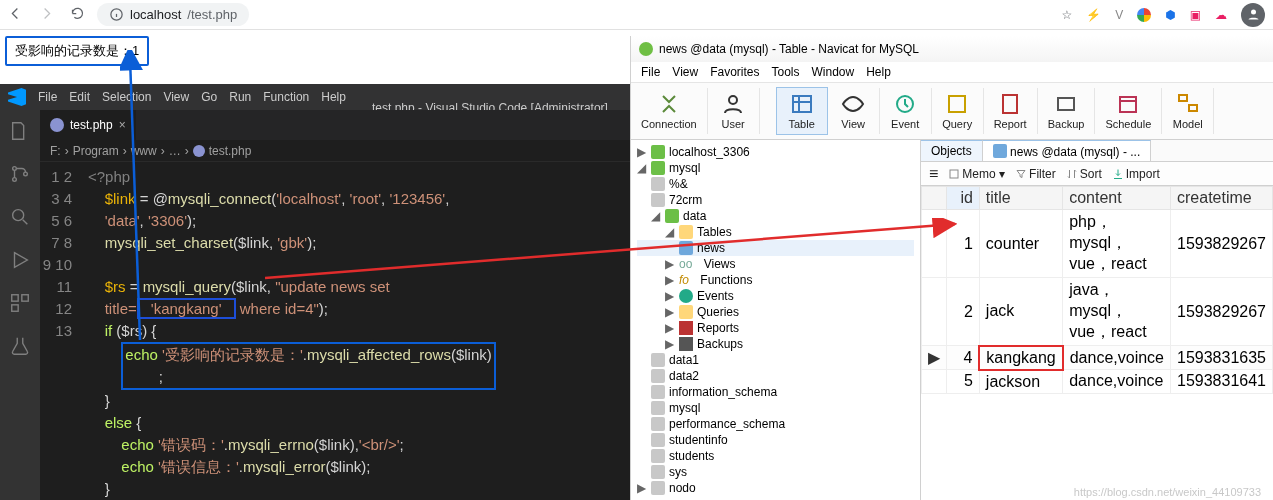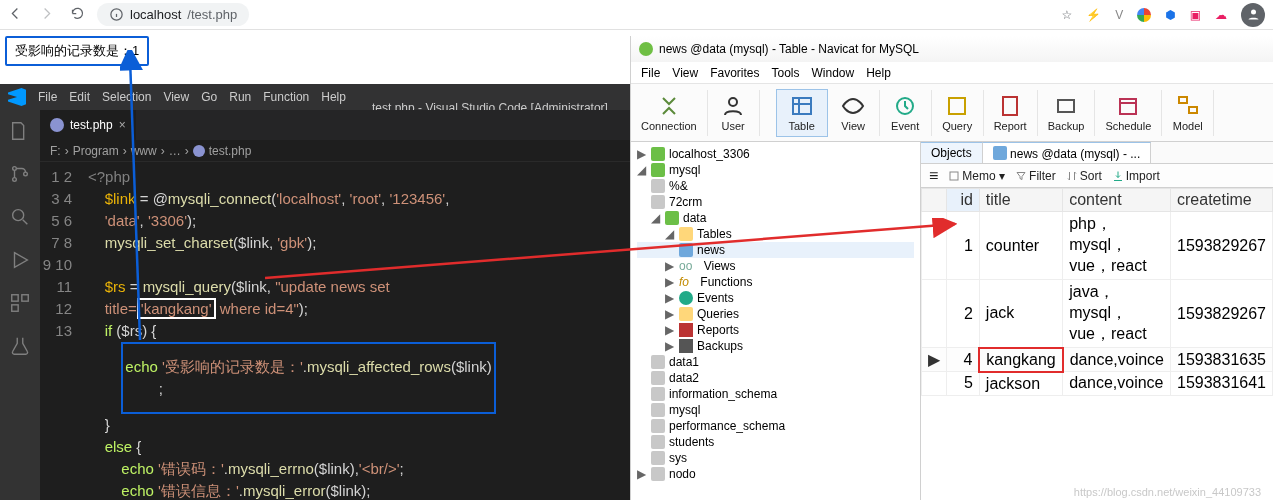--- a/index.html
+++ b/index.html
@@ -30,22 +30,22 @@
   .tab-php { width:14px; height:14px; border-radius:50%; background:#8a93d1; }
   .vscode-breadcrumb { height:22px; background:#1e1e1e; color:#a0a0a0; display:flex; align-items:center; padding:0 10px; gap:4px; font-size:12px; border-bottom:1px solid #2a2a2a; }
   .vscode-editor { flex:1; background:#1e1e1e; display:flex; font-family: Consolas, "Courier New", monospace; font-size:15px; line-height:22px; }
   .gutter { width:42px; text-align:right; color:#858585; padding:4px 10px 0 0; user-select:none; }
   .code { flex:1; padding:4px 0 0 6px; white-space:pre; position:relative; color:#d4d4d4; }
   .c-tag { color:#808080; }
   .c-var { color:#eab308; }
   .c-func { color:#dcdcaa; }
   .c-str { color:#ce9178; }
   .c-kw { color:#bef264; }
-  .red-box { border:2px solid #ffffff; padding:0 2px; }
-  .blue-box { border:2px solid #0b5ed7; display:inline-block; padding:12px 2px; }
+  .red-box { border:2px solid #1d4ed8; padding:0 12px; }
+  .blue-box { border:2px solid #0b5ed7; display:inline-block; padding:0 2px; }
 
   
   .navicat { position: absolute; left: 630px; top:36px; width:643px; height:464px; background:#fff; display:flex; flex-direction:column; border-left:1px solid #d0d0d0; }
   .nav-title { height:26px; background: linear-gradient(#fff,#f4f4f4); display:flex; align-items:center; padding:0 8px; gap:6px; color:#000; }
   .nav-title .ball { width:14px; height:14px; border-radius:50%; background:#6fbf44; }
   .nav-menubar { height:22px; display:flex; align-items:center; gap:12px; padding:0 10px; color:#000; font-size:12px; border-bottom:1px solid #e5e5e5; }
   .nav-toolbar { height:58px; display:flex; align-items:center; border-bottom:1px solid #d0d0d0; background:#fbfbfb; }
   .tool-btn { display:flex; flex-direction:column; align-items:center; justify-content:center; gap:2px; padding:4px 10px; min-width:52px; border-right:1px solid #e5e5e5; font-size:11px; color:#222; }
   .tool-btn.sel { border:1px solid #9cc3e8; background:#e8f1fb; border-radius:0; }
   .tool-btn svg { width:24px; height:24px; }
@@ -361,20 +361,24 @@
           <span class="icn icn-db-off"></span>
           <span>information_schema</span>
         </div>
       <div class="tree-row ind1">
           <span class="icn icn-db-off"></span>
           <span>mysql</span>
         </div>
       <div class="tree-row ind1">
           <span class="icn icn-db-off"></span>
           <span>performance_schema</span>
+        </div>
+      <div class="tree-row ind1">
+          <span class="icn icn-db-off"></span>
+          <span>studentinfo</span>
         </div>
       <div class="tree-row ind1">
           <span class="icn icn-db-off"></span>
           <span>students</span>
         </div>
       <div class="tree-row ind1">
           <span class="icn icn-db-off"></span>
           <span>sys</span>
         </div>
       <div class="tree-row">

